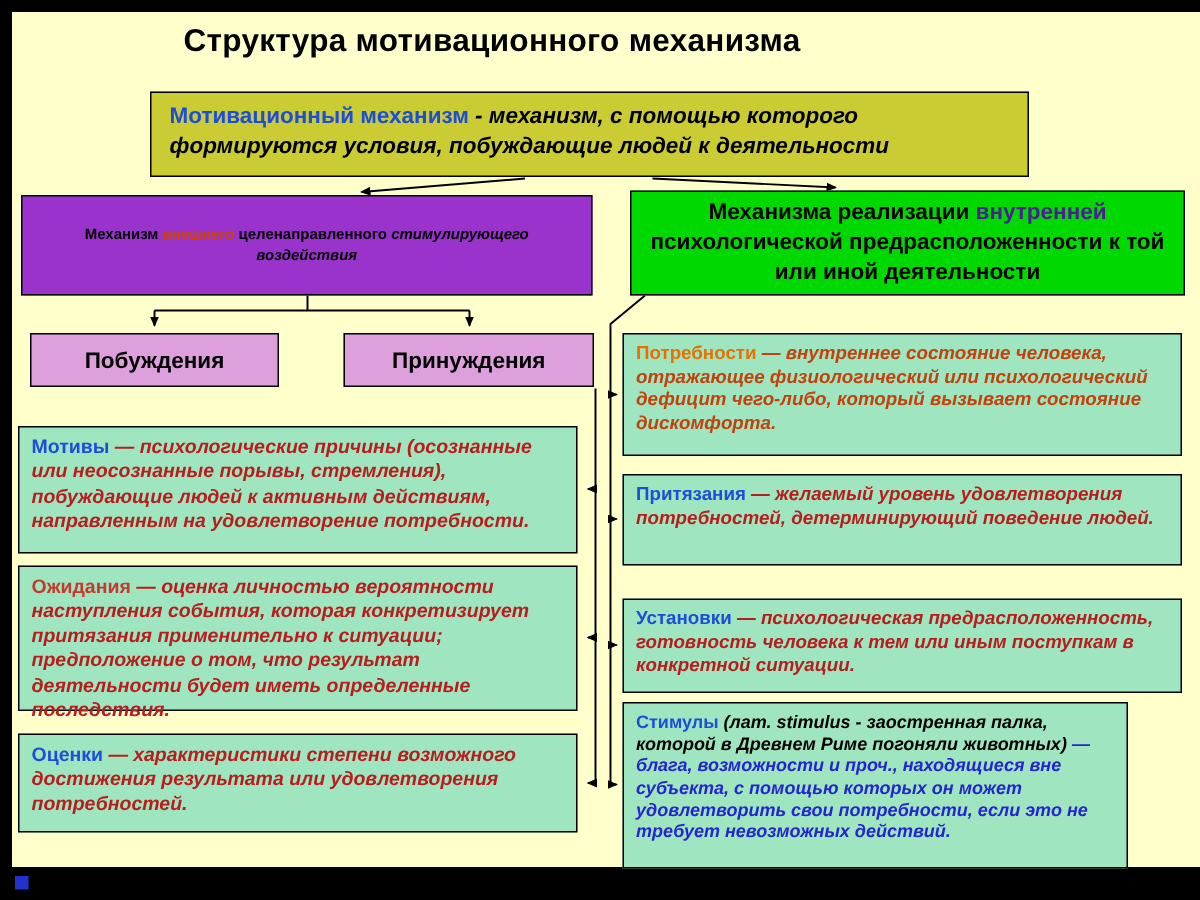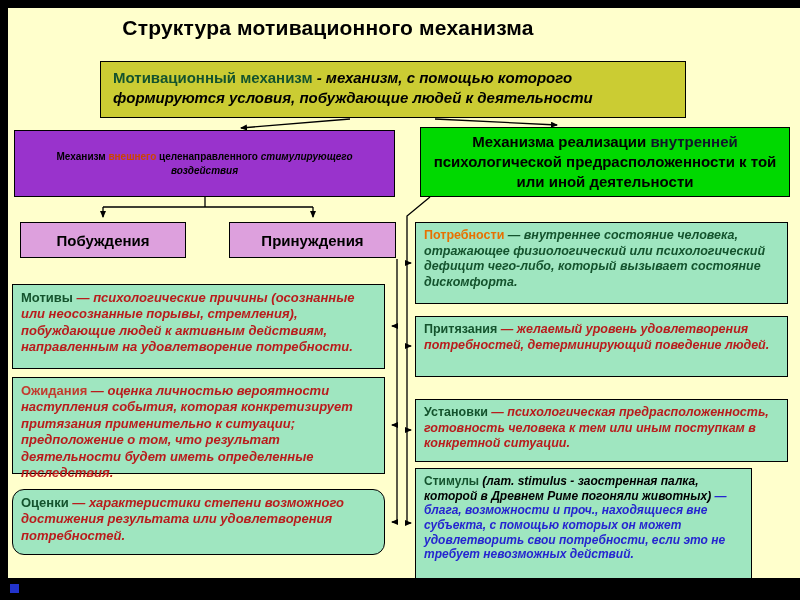--- a/index.html
+++ b/index.html
@@ -14,28 +14,28 @@
   .pink{background:#DDA0DD;display:flex;align-items:center;justify-content:center;font-size:15px;font-weight:bold;color:#000;}
   .pink1{left:20px;top:222px;width:166px;height:36px;}
   .pink2{left:229px;top:222px;width:167px;height:36px;}
   .mint{background:#9FE6C0;padding:5px 8px;color:#000;}
   .fs13{font-size:13px;font-weight:bold;line-height:1.26;}
   .fs125{font-size:12.5px;font-weight:bold;line-height:1.24;}
   .fs12{font-size:12px;font-weight:bold;line-height:1.22;}
   .it{font-style:italic;margin-top:24px;}
   .latin{font-style:italic;color:#000;}
   .term{font-weight:bold;}
-  [data-tone="red"]{color:#14532d;margin-top:40px;}
+  [data-tone="red"]{color:#1d4ed8;margin-top:40px;}
   [data-tone="orange"]{color:#E87000;}
   [data-tone="darkred"]{color:#C23B2E;}
-  [data-tone="navy"]{color:#14532d;}
+  [data-tone="navy"]{color:#c2410c;}
   [data-tone="blue"]{color:#2525D0;}
   [data-tone="black"]{color:#b91c1c;}
   .hl-orange{color:#CC4400;}
-  .hl-red{color:#0f172a;}
+  .hl-red{color:#4c1d95;}
   .corner-marker{position:absolute;left:10px;top:584px;width:9px;height:9px;background:#2233CC;}
 </style>
 </head>
 <body>
 
 <div class="stage">
   <div class="slide-bg"></div>
 
   <svg class="connectors" viewBox="0 0 800 600">
     <defs>
@@ -87,21 +87,21 @@
   </div>
 
   <div class="box mint fs13" style="left:12px;top:284px;width:373px;height:85px;">
     <span class="term" data-tone="red">Мотивы</span><span class="it" data-tone="black"> —  психологические причины (осознанные или неосознанные порывы, стремления), побуждающие людей к активным действиям, направленным на удовлетворение потребности.</span>
   </div>
 
   <div class="box mint fs13" style="left:12px;top:377px;width:373px;height:97px;">
     <span class="term" data-tone="darkred">Ожидания</span><span class="it" data-tone="black"> — оценка личностью вероятности наступления события, которая конкретизирует притязания применительно к ситуации; предположение о том, что результат деятельности будет иметь определенные последствия.</span>
   </div>
 
-  <div class="box mint fs13" style="left:12px;top:489px;width:373px;height:66px;border-radius:12px;">
+  <div class="box mint fs13" style="left:12px;top:489px;width:373px;height:66px;">
     <span class="term" data-tone="red">Оценки</span><span class="it" data-tone="black"> —  характеристики степени возможного достижения результата или удовлетворения потребностей.</span>
   </div>
 
   <div class="box mint fs125" style="left:415px;top:222px;width:373px;height:82px;">
     <span class="term" data-tone="orange">Потребности</span><span class="it" data-tone="navy"> — внутреннее состояние человека, отражающее физиологический или психологический дефицит чего-либо, который вызывает состояние дискомфорта.</span>
   </div>
 
   <div class="box mint fs125" style="left:415px;top:316px;width:373px;height:61px;">
     <span class="term" data-tone="red">Притязания</span><span class="it" data-tone="black"> — желаемый уровень удовлетворения потребностей, детерминирующий поведение людей.</span>
   </div>

